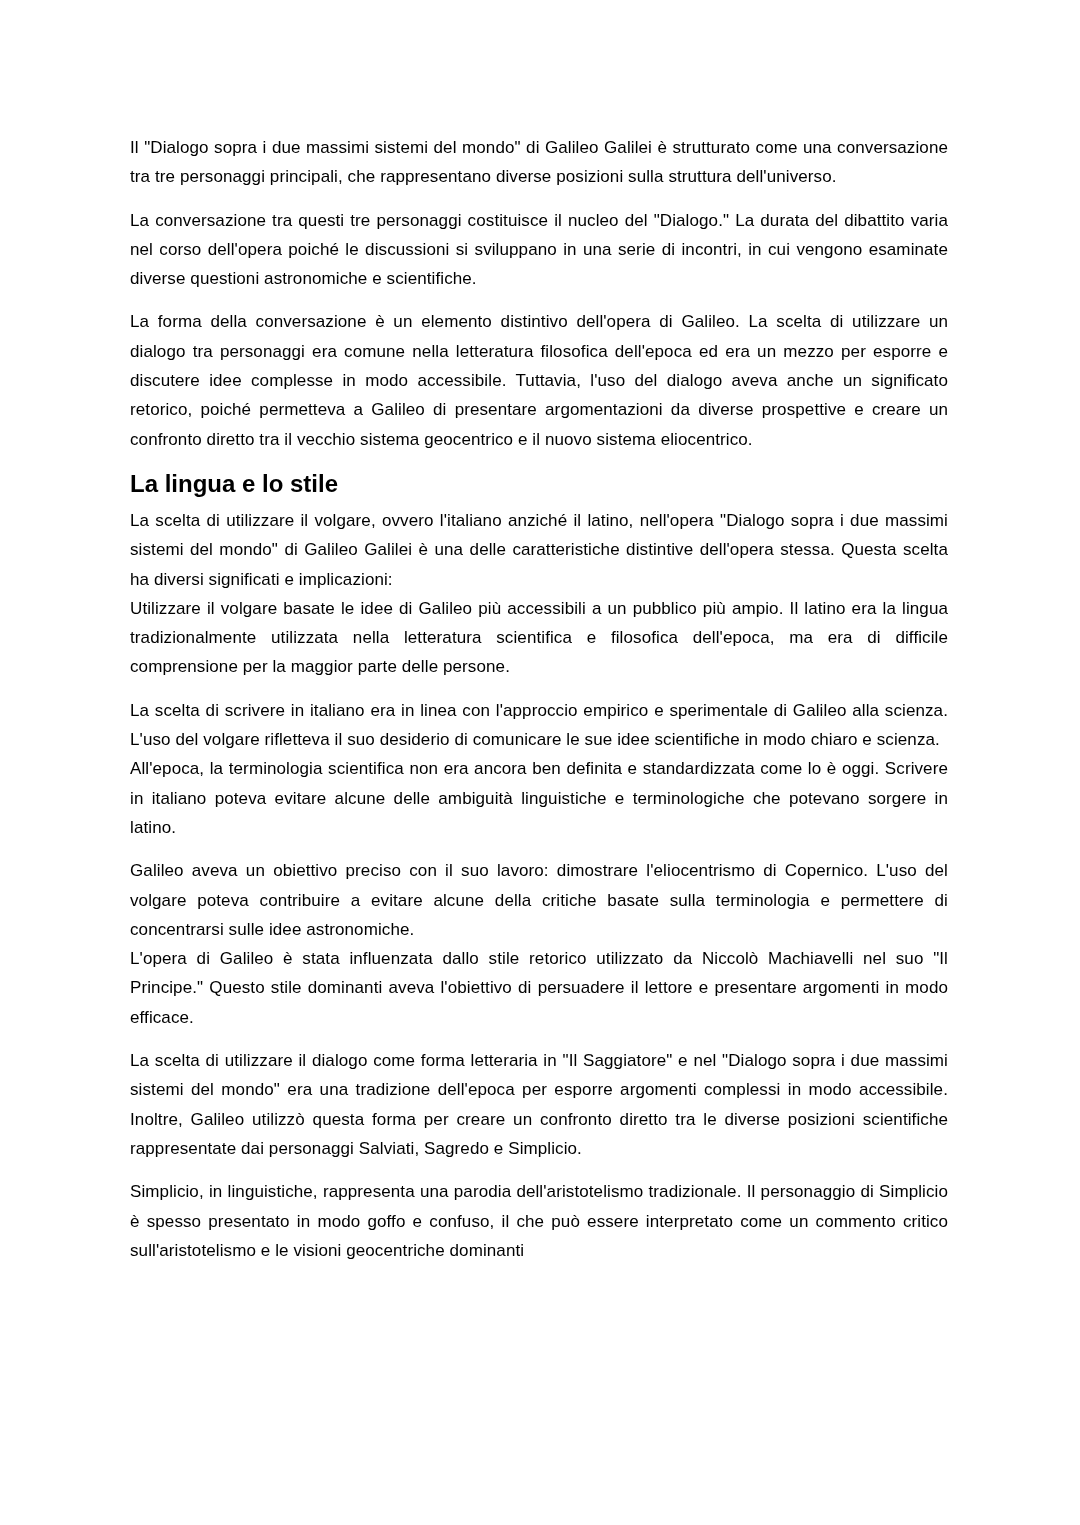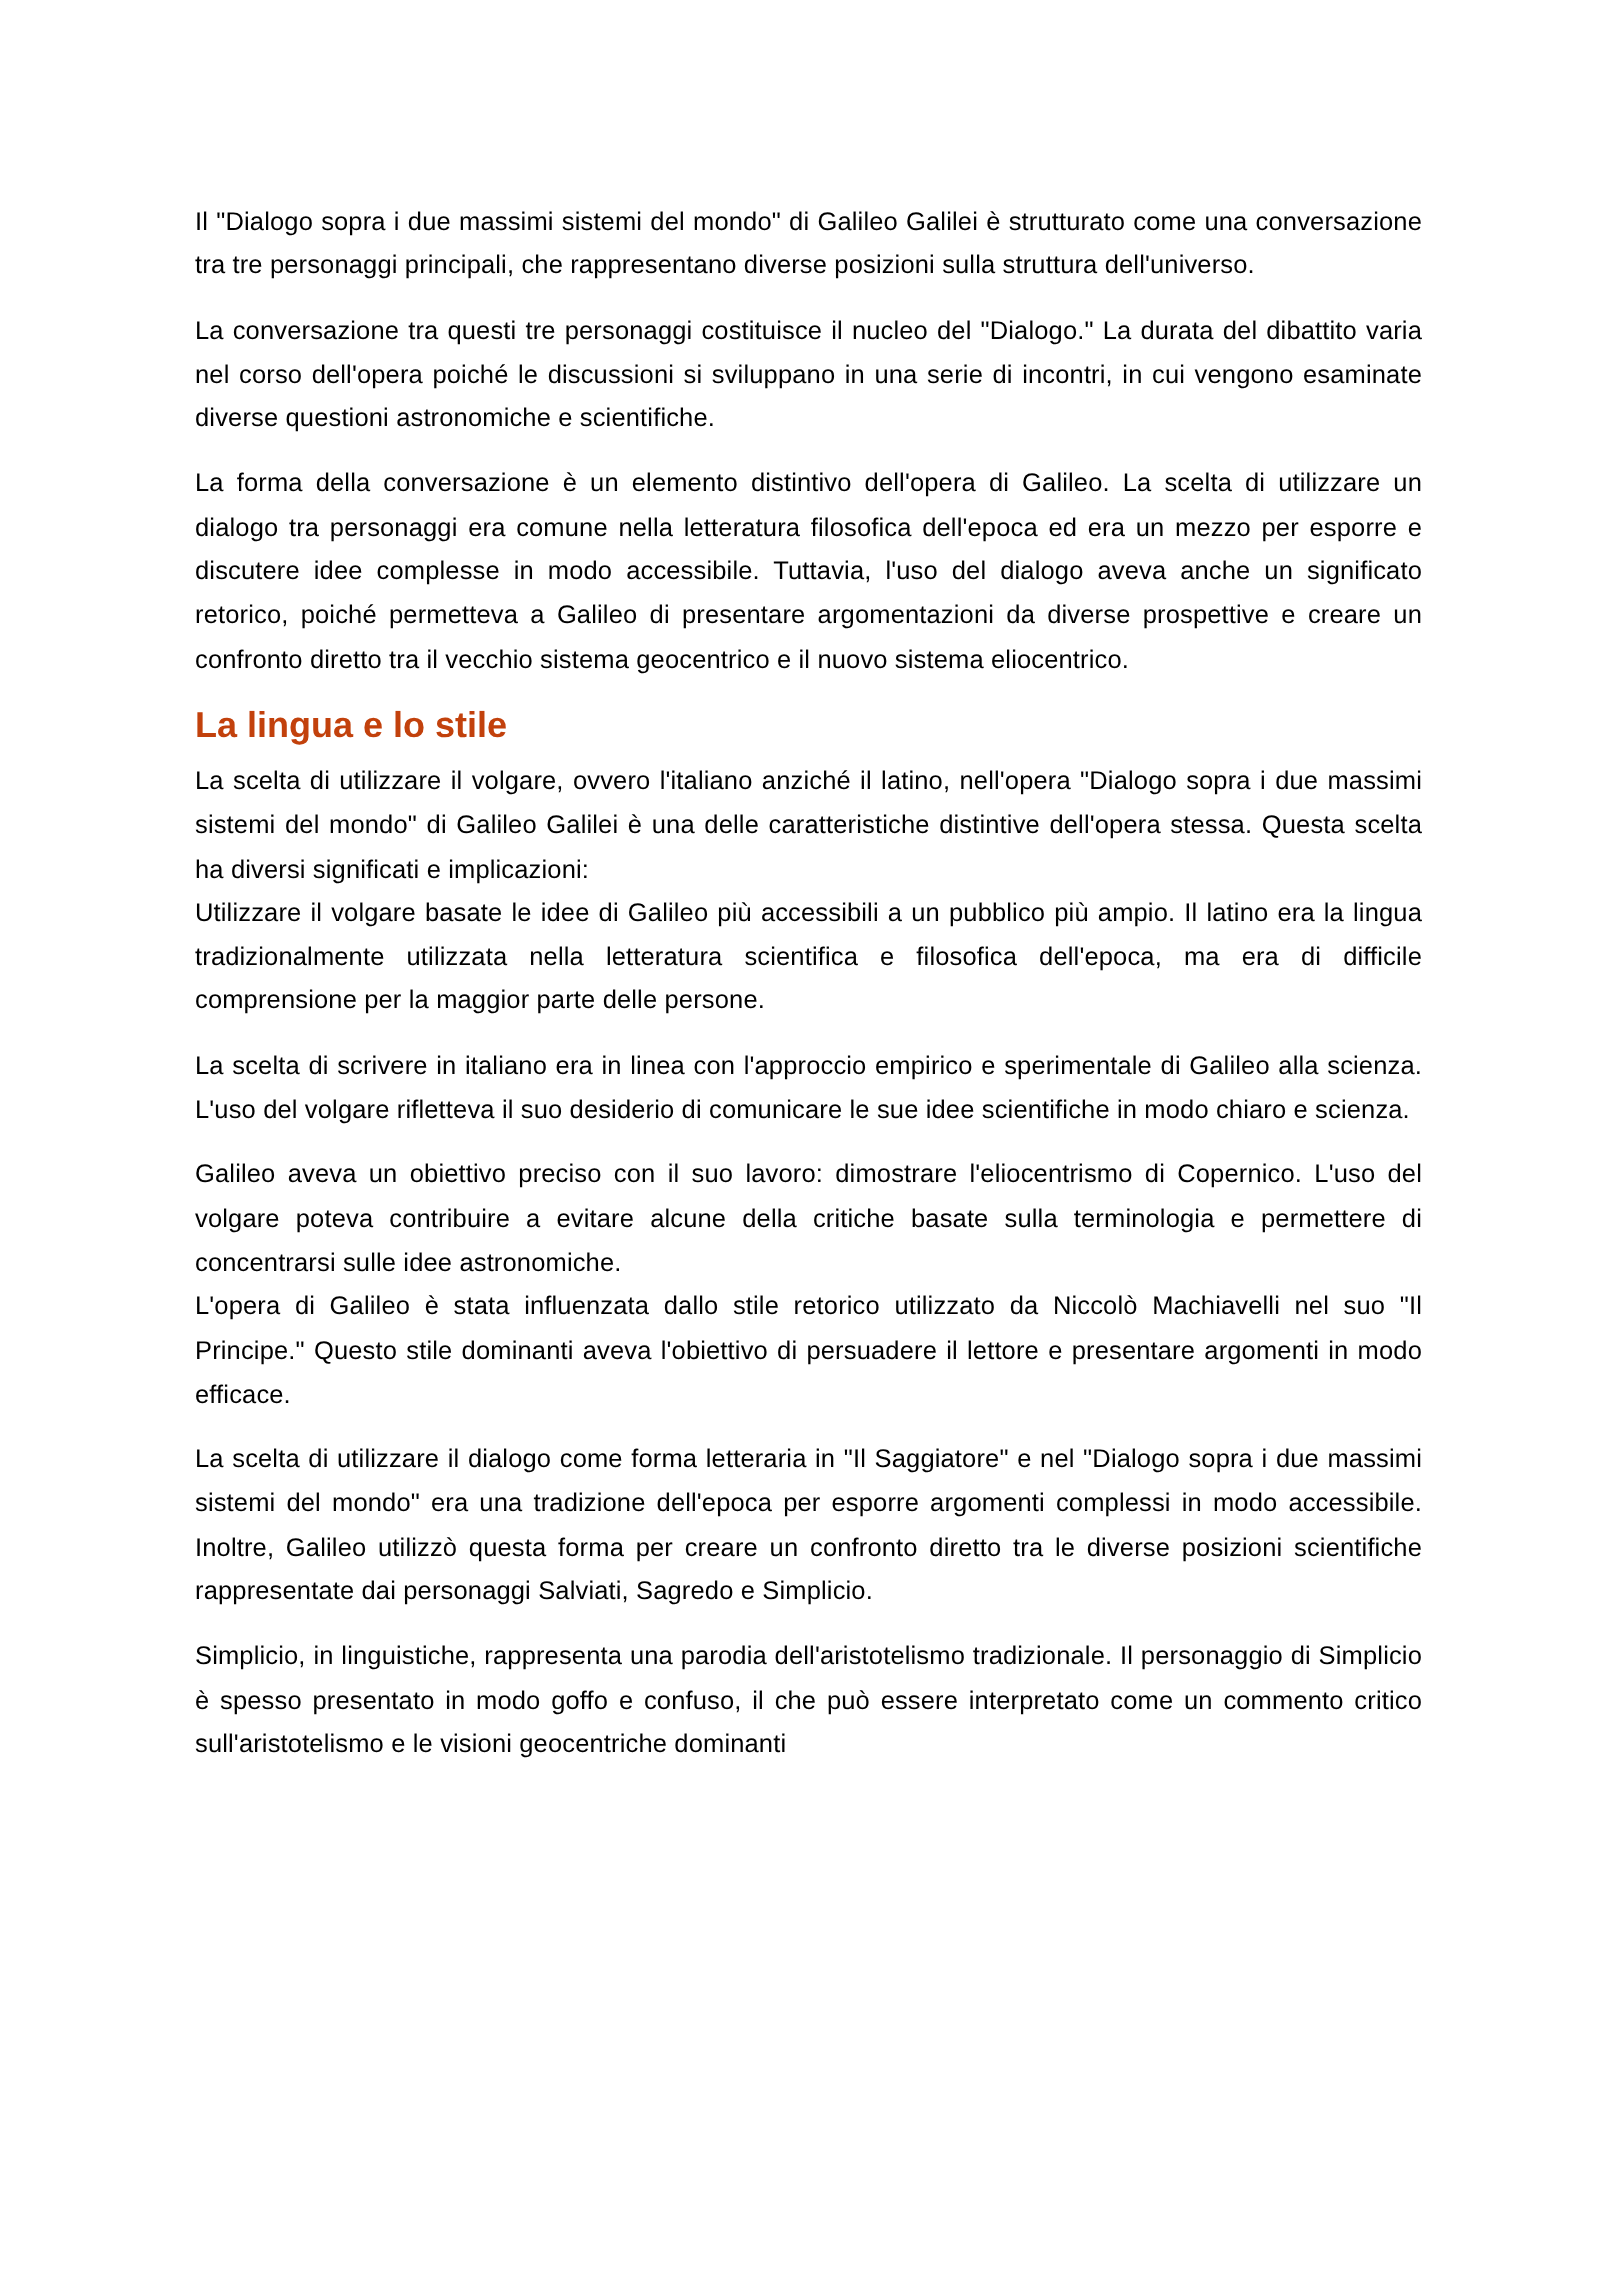--- a/index.html
+++ b/index.html
@@ -28,21 +28,21 @@
     margin: 0;
     text-align: justify;
     letter-spacing: 0.1px;
   }
   h2.heading {
     margin: 0 0 7px 0;
     font-size: 24px;
     line-height: 31px;
     font-weight: bold;
     font-family: "Liberation Sans", sans-serif;
-    color: #c2410c;
+    color: #000000;
   }
 </style>
 </head>
 <body>
 
 <div class="page">
 
   <div class="block">
     <p>Il "Dialogo sopra i due massimi sistemi del mondo" di Galileo Galilei è strutturato come una conversazione tra tre personaggi principali, che rappresentano diverse posizioni sulla struttura dell'universo.</p>
   </div>
@@ -57,20 +57,21 @@
 
   <h2 class="heading">La lingua e lo stile</h2>
 
   <div class="block">
     <p>La scelta di utilizzare il volgare, ovvero l'italiano anziché il latino, nell'opera "Dialogo sopra i due massimi sistemi del mondo" di Galileo Galilei è una delle caratteristiche distintive dell'opera stessa. Questa scelta ha diversi significati e implicazioni:</p>
     <p>Utilizzare il volgare basate le idee di Galileo più accessibili a un pubblico più ampio. Il latino era la lingua tradizionalmente utilizzata nella letteratura scientifica e filosofica dell'epoca, ma era di difficile comprensione per la maggior parte delle persone.</p>
   </div>
 
   <div class="block">
     <p>La scelta di scrivere in italiano era in linea con l'approccio empirico e sperimentale di Galileo alla scienza. L'uso del volgare rifletteva il suo desiderio di comunicare le sue idee scientifiche in modo chiaro e scienza.</p>
+    <p>All'epoca, la terminologia scientifica non era ancora ben definita e standardizzata come lo è oggi. Scrivere in italiano poteva evitare alcune delle ambiguità linguistiche e terminologiche che potevano sorgere in latino.</p>
   </div>
 
   <div class="block">
     <p>Galileo aveva un obiettivo preciso con il suo lavoro: dimostrare l'eliocentrismo di Copernico. L'uso del volgare poteva contribuire a evitare alcune della critiche basate sulla terminologia e permettere di concentrarsi sulle idee astronomiche.</p>
     <p>L'opera di Galileo è stata influenzata dallo stile retorico utilizzato da Niccolò Machiavelli nel suo "Il Principe." Questo stile dominanti aveva l'obiettivo di persuadere il lettore e presentare argomenti in modo efficace.</p>
   </div>
 
   <div class="block">
     <p>La scelta di utilizzare il dialogo come forma letteraria in "Il Saggiatore" e nel "Dialogo sopra i due massimi sistemi del mondo" era una tradizione dell'epoca per esporre argomenti complessi in modo accessibile. Inoltre, Galileo utilizzò questa forma per creare un confronto diretto tra le diverse posizioni scientifiche rappresentate dai personaggi Salviati, Sagredo e Simplicio.</p>
   </div>

